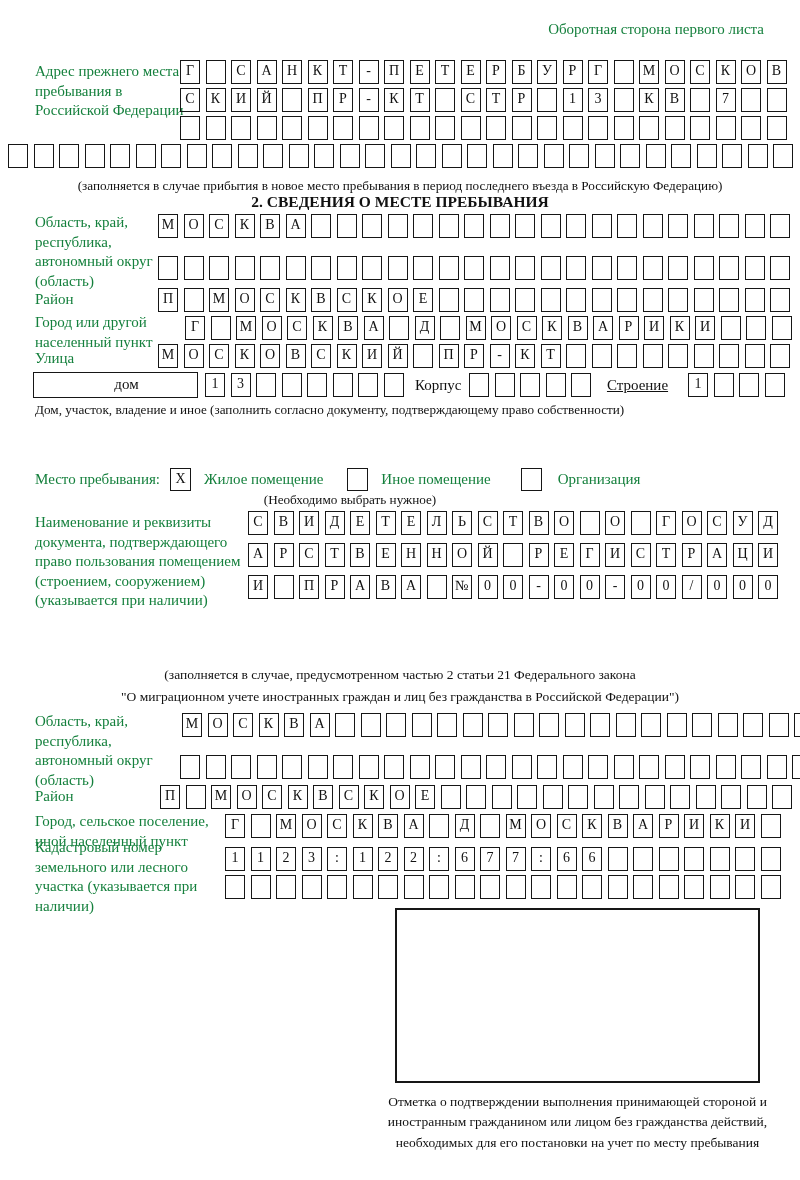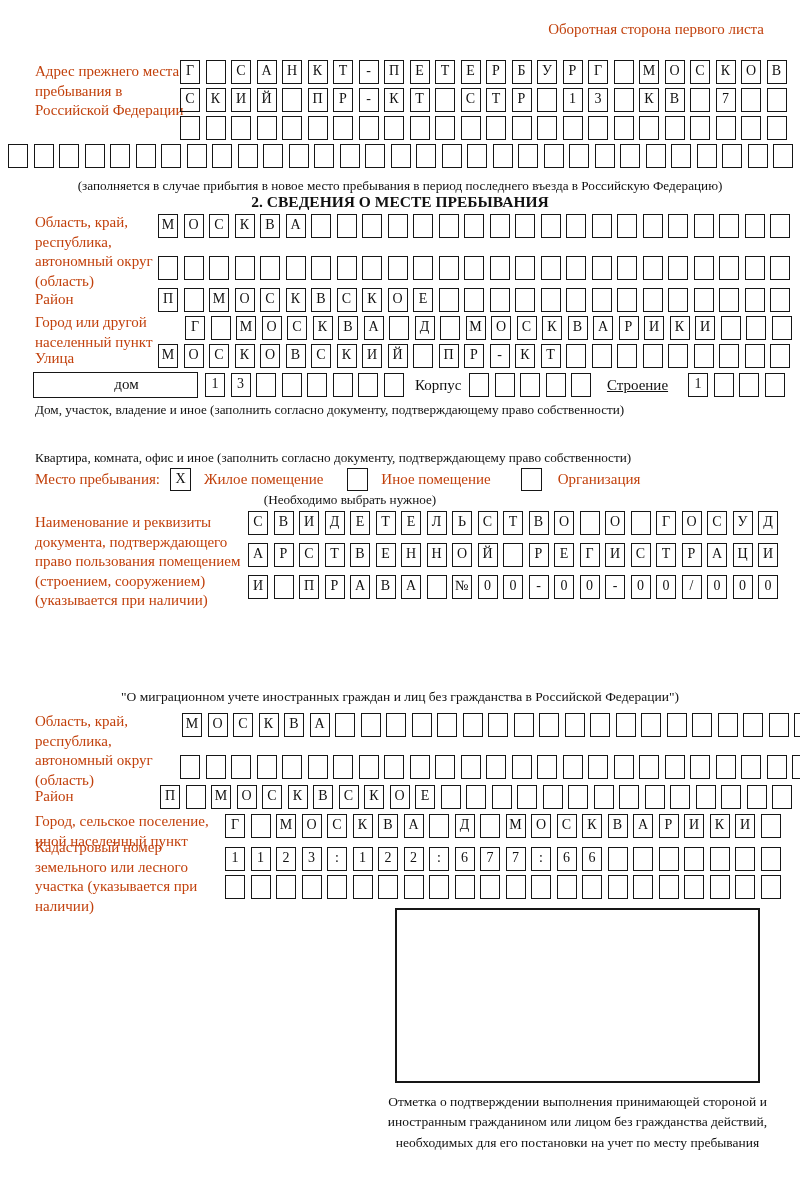--- a/index.html
+++ b/index.html
@@ -4,21 +4,21 @@
 <style>
   * { margin:0; padding:0; box-sizing:border-box; }
   html,body { background:#ffffff; }
   .page {
     position:relative; width:800px; height:1180px; margin:0 auto;
     background:#ffffff; color:#111;
     font-family:"Liberation Serif","DejaVu Serif",serif;
     overflow:hidden;
   }
   .abs { position:absolute; }
-  .lbl { font-size:15px; line-height:1.3; color:#c2410c; }
+  .lbl { font-size:15px; line-height:1.3; color:#15803d; }
   .cap { font-size:13.2px; color:#111; }
   .center { text-align:center; }
   .bold { font-weight:bold; }
   .boxrow { white-space:nowrap; height:24px; }
   .cbox {
     display:inline-block; width:20px; height:24px;
     border:1.8px solid #161616; margin-right:5.5px;
     text-align:center; font-size:14px; line-height:20px;
     vertical-align:top; color:#111;
   }
@@ -68,40 +68,40 @@
   <div class="abs flexrow" style="top:372px; left:33px;">
     <span class="widebox" style="width:165px;">дом</span>
     <span class="boxrow" style="margin-left:7px; margin-top:1px;"><span class="cbox">1</span><span class="cbox">3</span><span class="cbox"></span><span class="cbox"></span><span class="cbox"></span><span class="cbox"></span><span class="cbox"></span><span class="cbox"></span></span>
     <span class="inline-lbl" style="margin-left:6px; margin-right:8px;">Корпус</span>
     <span class="boxrow" style="margin-top:1px;"><span class="cbox"></span><span class="cbox"></span><span class="cbox"></span><span class="cbox"></span><span class="cbox"></span></span>
     <span class="inline-lbl" style="margin-left:10px; margin-right:20px;text-decoration:underline;">Строение</span>
     <span class="boxrow" style="margin-top:1px;"><span class="cbox">1</span><span class="cbox"></span><span class="cbox"></span><span class="cbox"></span></span>
   </div>
   <div class="abs cap" style="top:402px; left:35px;">Дом, участок, владение и иное (заполнить согласно документу, подтверждающему право собственности)</div>
 
-  <div class="abs cap" style="top:450px; left:35px;">Квартира, комната, офис и иное (заполнить согласно документу, подтверждающему право собственности)</div>
 
   <div class="abs flexrow" style="top:468px; left:35px; align-items:center;">
     <span class="lbl" style="margin-right:10px;font-family:Liberation Serif, serif;">Место пребывания:</span>
     <span class="chk">X</span>
     <span class="lbl" style="margin-left:13px;">Жилое помещение</span>
     <span class="chk" style="margin-left:24px;"></span>
     <span class="lbl" style="margin-left:13px;">Иное помещение</span>
     <span class="chk" style="margin-left:30px;"></span>
     <span class="lbl" style="margin-left:16px;">Организация</span>
   </div>
   <div class="abs cap center" style="top:492px; left:180px; width:340px;">(Необходимо выбрать нужное)</div>
 
   <div class="abs lbl" style="top:513px; left:35px; width:213px;">Наименование и реквизиты документа, подтверждающего право пользования помещением (строением, сооружением) (указывается при наличии)</div>
   <div class="abs docrows" style="top:511px; left:248px;">
     <div class="boxrow"><span class="cbox">С</span><span class="cbox">В</span><span class="cbox">И</span><span class="cbox">Д</span><span class="cbox">Е</span><span class="cbox">Т</span><span class="cbox">Е</span><span class="cbox">Л</span><span class="cbox">Ь</span><span class="cbox">С</span><span class="cbox">Т</span><span class="cbox">В</span><span class="cbox">О</span><span class="cbox"></span><span class="cbox">О</span><span class="cbox"></span><span class="cbox">Г</span><span class="cbox">О</span><span class="cbox">С</span><span class="cbox">У</span><span class="cbox">Д</span></div>
     <div class="boxrow"><span class="cbox">А</span><span class="cbox">Р</span><span class="cbox">С</span><span class="cbox">Т</span><span class="cbox">В</span><span class="cbox">Е</span><span class="cbox">Н</span><span class="cbox">Н</span><span class="cbox">О</span><span class="cbox">Й</span><span class="cbox"></span><span class="cbox">Р</span><span class="cbox">Е</span><span class="cbox">Г</span><span class="cbox">И</span><span class="cbox">С</span><span class="cbox">Т</span><span class="cbox">Р</span><span class="cbox">А</span><span class="cbox">Ц</span><span class="cbox">И</span></div>
     <div class="boxrow"><span class="cbox">И</span><span class="cbox"></span><span class="cbox">П</span><span class="cbox">Р</span><span class="cbox">А</span><span class="cbox">В</span><span class="cbox">А</span><span class="cbox"></span><span class="cbox">№</span><span class="cbox">0</span><span class="cbox">0</span><span class="cbox">-</span><span class="cbox">0</span><span class="cbox">0</span><span class="cbox">-</span><span class="cbox">0</span><span class="cbox">0</span><span class="cbox">/</span><span class="cbox">0</span><span class="cbox">0</span><span class="cbox">0</span></div>
   </div>
 
+  <div class="abs cap center" style="top:667px; left:0; width:800px; font-size:13.5px;">(заполняется в случае, предусмотренном частью 2 статьи 21 Федерального закона</div>
   <div class="abs cap center" style="top:689px; left:0; width:800px; font-size:13.5px;">"О миграционном учете иностранных граждан и лиц без гражданства в Российской Федерации")</div>
 
   <div class="abs lbl" style="top:712px; left:35px; width:147px;">Область, край, республика, автономный округ (область)</div>
   <div class="abs boxrow" style="top:713px; left:182px;"><span class="cbox">М</span><span class="cbox">О</span><span class="cbox">С</span><span class="cbox">К</span><span class="cbox">В</span><span class="cbox">А</span><span class="cbox"></span><span class="cbox"></span><span class="cbox"></span><span class="cbox"></span><span class="cbox"></span><span class="cbox"></span><span class="cbox"></span><span class="cbox"></span><span class="cbox"></span><span class="cbox"></span><span class="cbox"></span><span class="cbox"></span><span class="cbox"></span><span class="cbox"></span><span class="cbox"></span><span class="cbox"></span><span class="cbox"></span><span class="cbox"></span><span class="cbox"></span></div>
   <div class="abs boxrow" style="top:755px; left:180px;"><span class="cbox"></span><span class="cbox"></span><span class="cbox"></span><span class="cbox"></span><span class="cbox"></span><span class="cbox"></span><span class="cbox"></span><span class="cbox"></span><span class="cbox"></span><span class="cbox"></span><span class="cbox"></span><span class="cbox"></span><span class="cbox"></span><span class="cbox"></span><span class="cbox"></span><span class="cbox"></span><span class="cbox"></span><span class="cbox"></span><span class="cbox"></span><span class="cbox"></span><span class="cbox"></span><span class="cbox"></span><span class="cbox"></span><span class="cbox"></span><span class="cbox"></span></div>
 
   <div class="abs lbl" style="top:787px; left:35px;">Район</div>
   <div class="abs boxrow" style="top:785px; left:160px;"><span class="cbox">П</span><span class="cbox"></span><span class="cbox">М</span><span class="cbox">О</span><span class="cbox">С</span><span class="cbox">К</span><span class="cbox">В</span><span class="cbox">С</span><span class="cbox">К</span><span class="cbox">О</span><span class="cbox">Е</span><span class="cbox"></span><span class="cbox"></span><span class="cbox"></span><span class="cbox"></span><span class="cbox"></span><span class="cbox"></span><span class="cbox"></span><span class="cbox"></span><span class="cbox"></span><span class="cbox"></span><span class="cbox"></span><span class="cbox"></span><span class="cbox"></span><span class="cbox"></span></div>
 
   <div class="abs lbl" style="top:812px; left:35px; width:195px;">Город, сельское поселение, иной населенный пункт</div>

